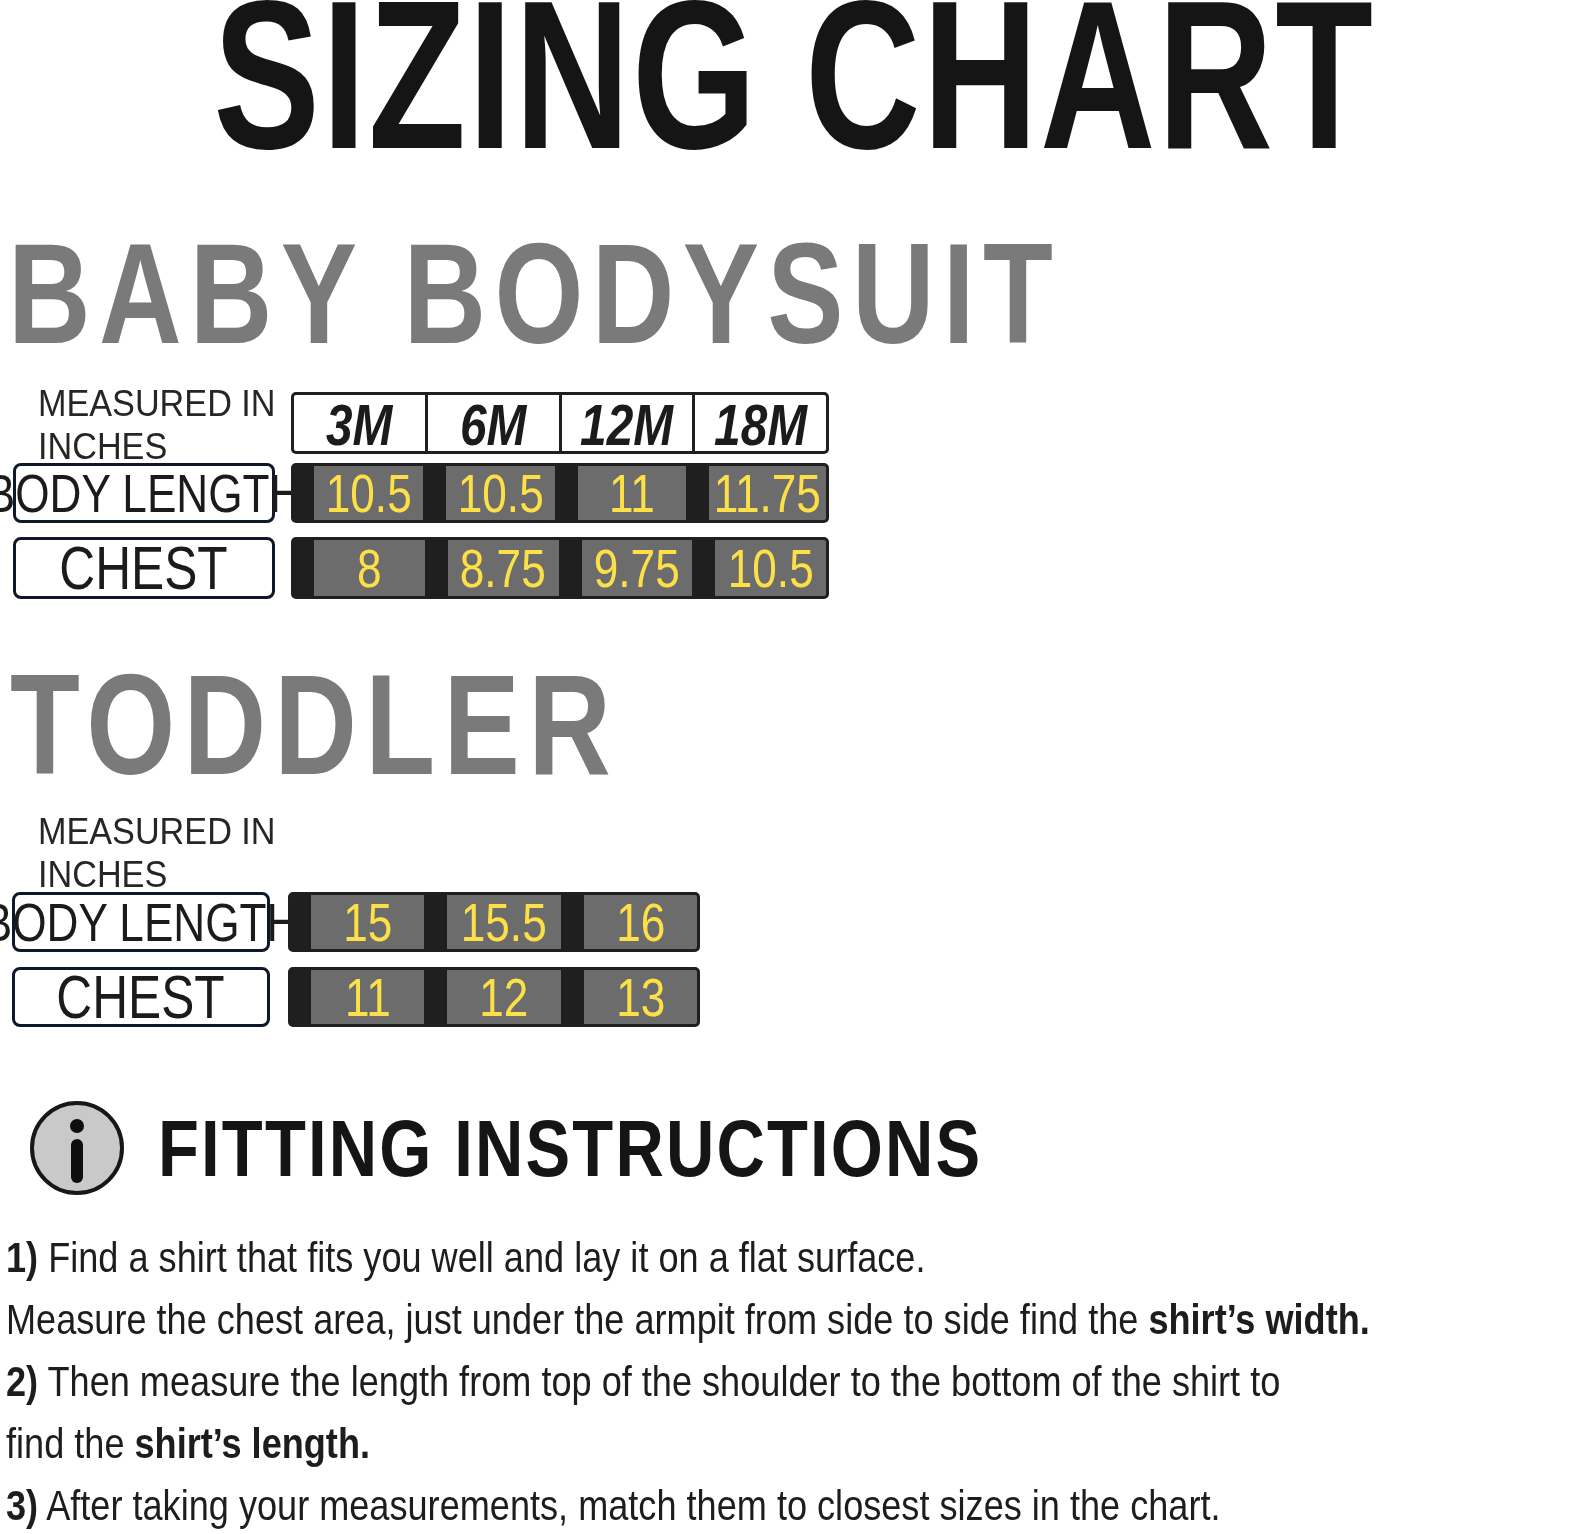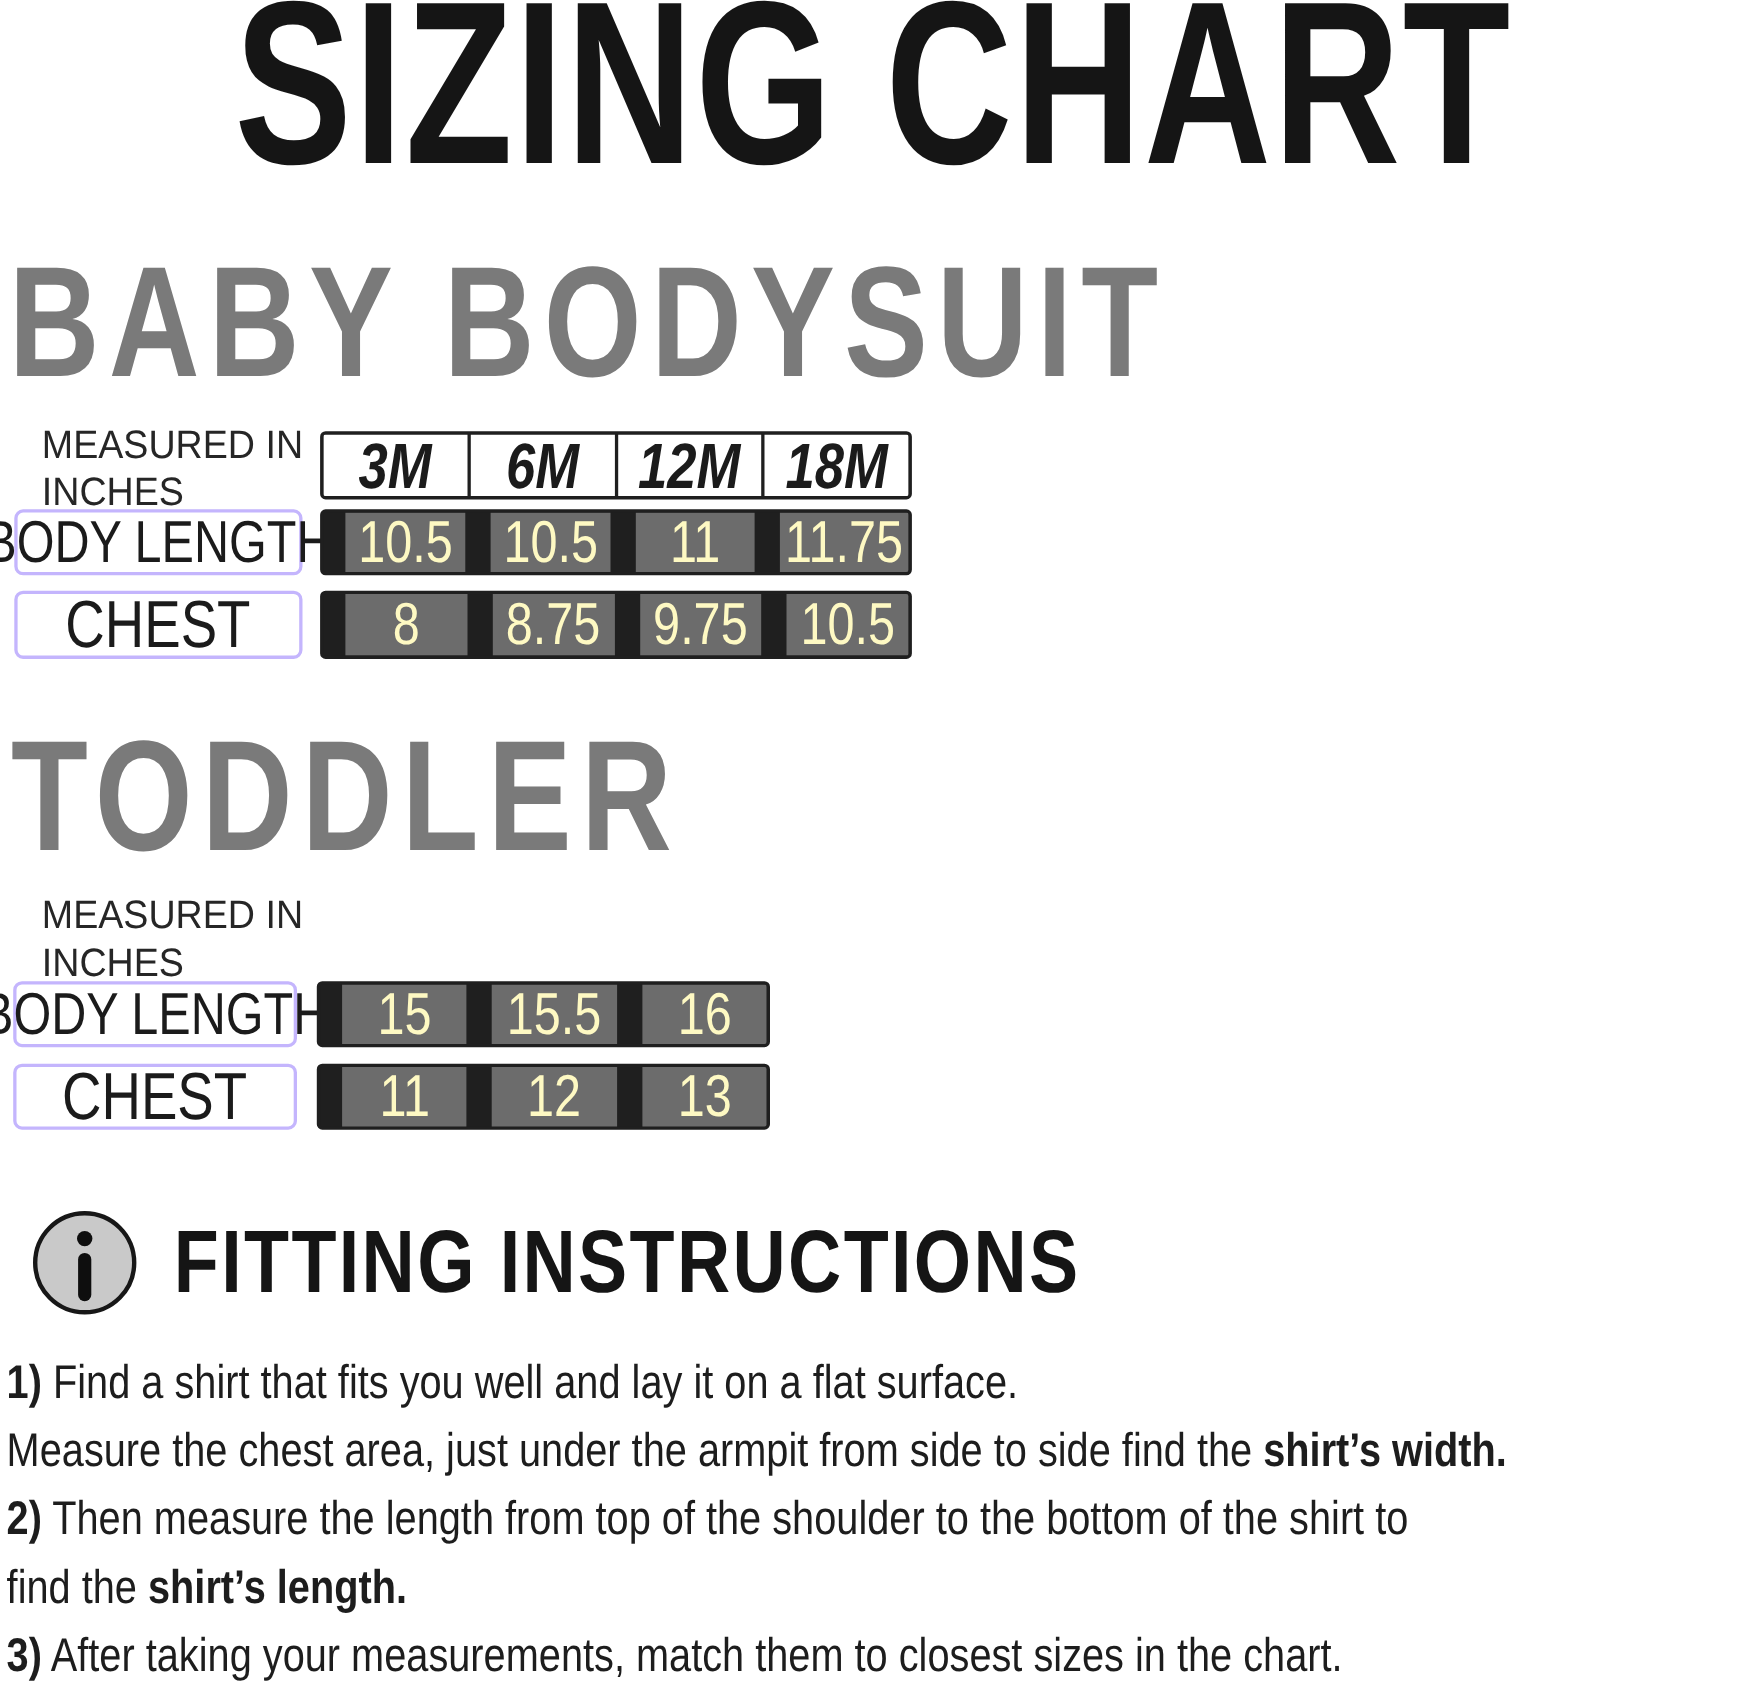--- a/index.html
+++ b/index.html
@@ -25,36 +25,36 @@
   
   .measured {
     position:absolute; left:38px; font-size:36px; line-height:43px;
     color:#262626; transform:scaleX(.95); transform-origin:0 0; font-weight:400;
   }
   .m-baby { top:382px; }
   .m-toddler { top:810px; }
 
   
   .label-box {
-    position:absolute; background:#ffffff; border:3px solid #c4b5fd; border-radius:8px;
+    position:absolute; background:#ffffff; border:3px solid #0f172a; border-radius:8px;
     display:flex; align-items:center; justify-content:center; box-sizing:border-box;
     font-weight:400; color:#1b1b1b; white-space:nowrap;
   }
   .lb-text { transform:scale(.92,1.12); }
 
   
   .strip {
     position:absolute; display:grid; gap:3px; background:#1f1f1f;
     border:3px solid #1f1f1f; border-radius:5px; box-sizing:border-box; overflow:hidden;
   }
   .cols4 { grid-template-columns:repeat(4,1fr); }
   .cols3 { grid-template-columns:repeat(3,1fr); }
   .cell { display:flex; align-items:center; justify-content:center; }
   .cell.head { background:#ffffff; color:#1b1b1b; font-size:52px; font-weight:700; }
-  .cell.val  { background:#6c6c6c; color:#fef9c3; font-size:48px; font-weight:400;margin-left:20px; }
+  .cell.val  { background:#6c6c6c; color:#fde047; font-size:48px; font-weight:400;margin-left:20px; }
   .cell span { transform:scale(.92,1.12); white-space:nowrap; }
 
   
   .info-icon {
     position:absolute; left:30px; top:1101px; width:94px; height:94px;
     border-radius:50%; background:#c9c9c9; border:4px solid #171717; box-sizing:border-box;
   }
   .info-icon::before { 
     content:""; position:absolute; left:50%; top:14px; width:14px; height:14px;
     margin-left:-7px; border-radius:50%; background:#0e0e0e;

